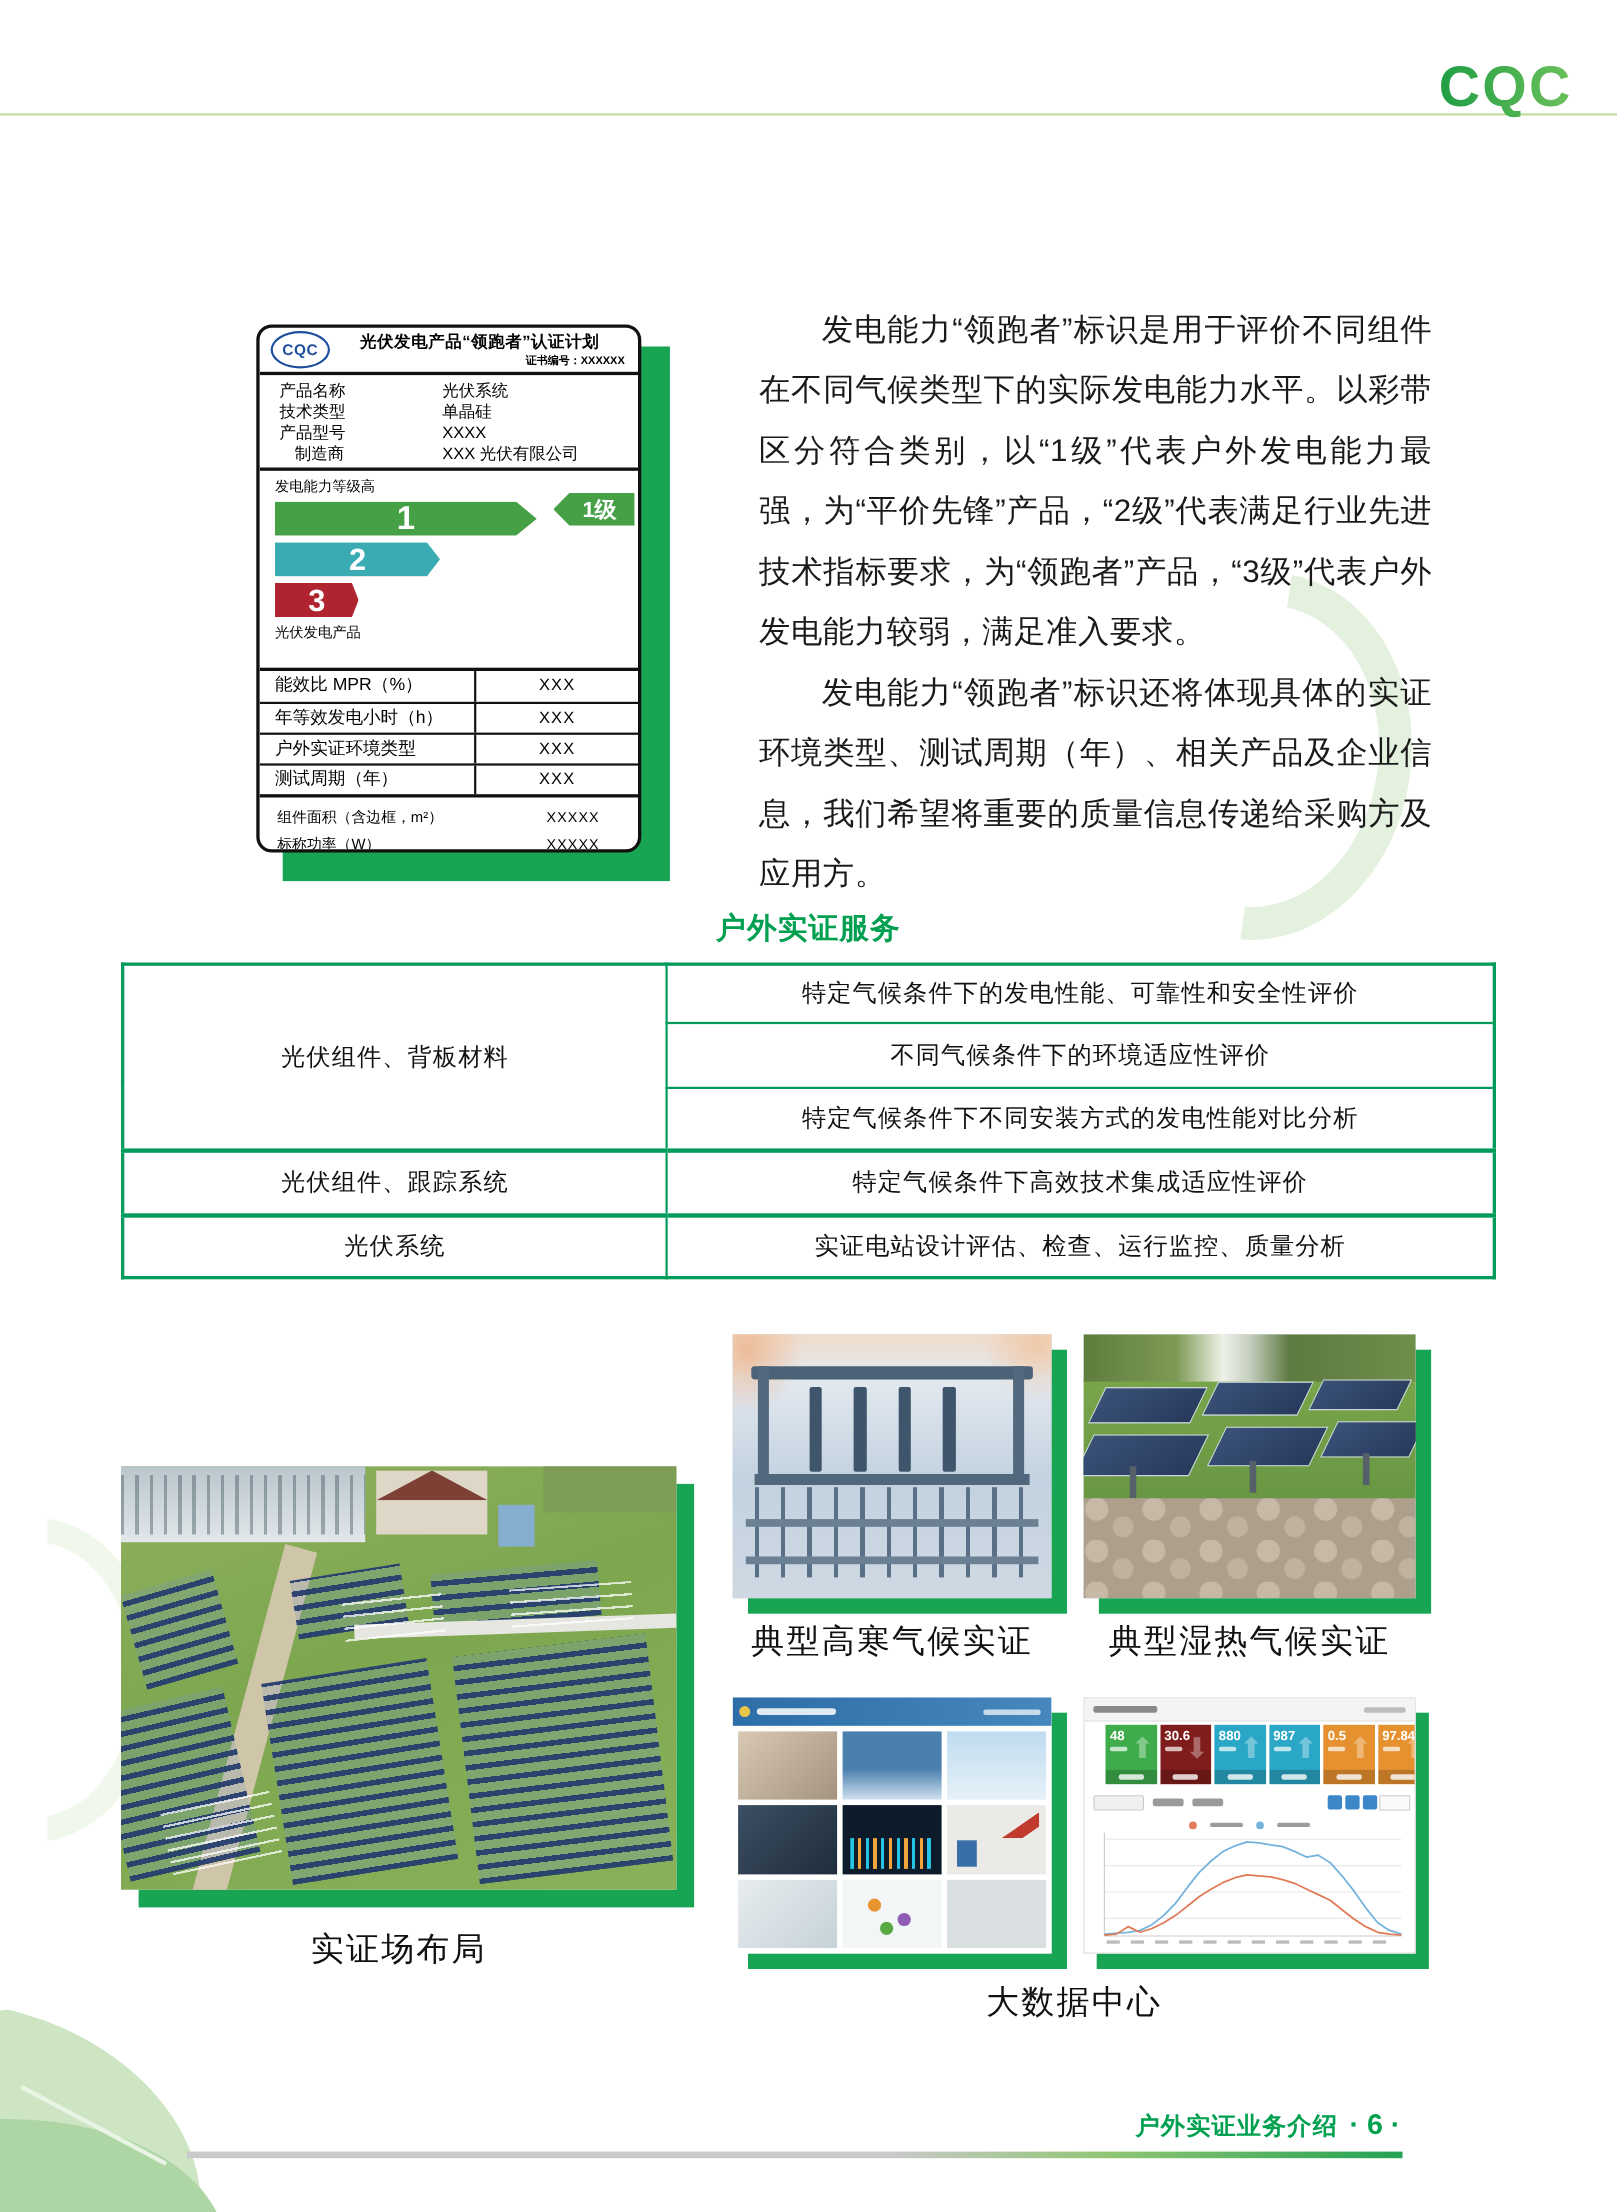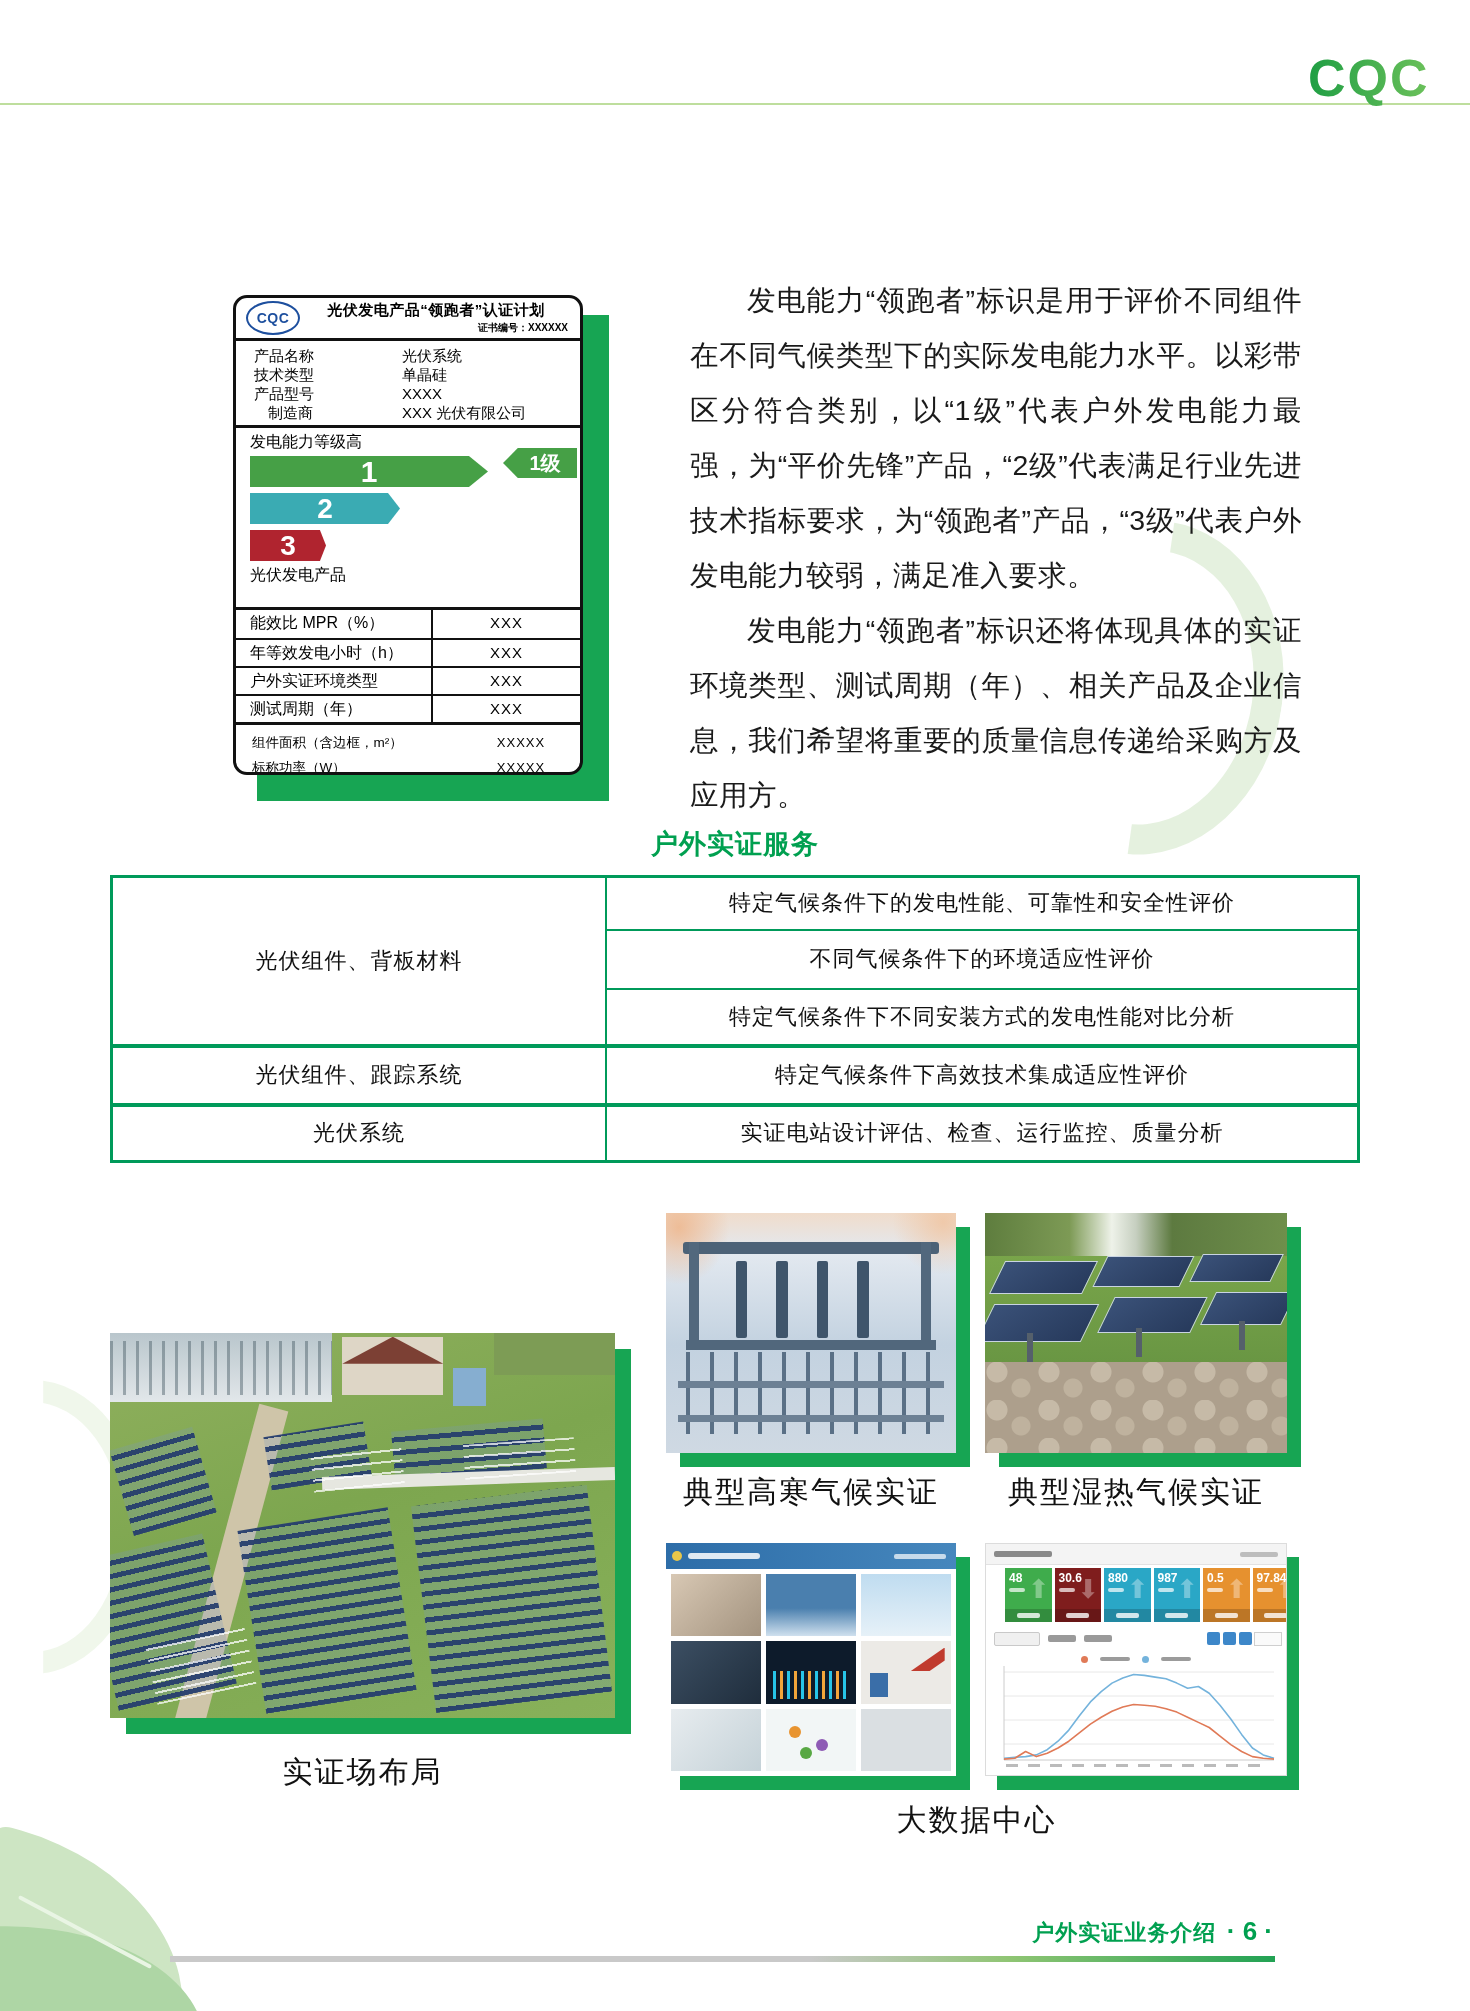--- a/index.html
+++ b/index.html
@@ -41,21 +41,21 @@
     letter-spacing:.5px;}
   .card-title-wrap{flex:1;text-align:center;}
   .card-title{font-size:15px;font-weight:bold;color:#000;letter-spacing:.5px;}
   .card-certno{font-size:10px;font-weight:bold;color:#000;text-align:right;padding-right:4px;margin-top:1px;}
   .card-info{padding:5px 0 3px 18px;border-bottom:3px solid #111;flex:0 0 auto;}
   .info-row{display:flex;font-size:15px;line-height:19px;color:#000;}
   .info-label{width:148px;flex:0 0 auto;}
   .info-row.mfr .info-label{padding-left:14px;box-sizing:border-box;}
   .card-bands{position:relative;flex:0 0 auto;height:182px;border-bottom:3px solid #111;
     padding:4px 0 0 14px;box-sizing:border-box;}
-  .scale-label{font-size:16px;line-height:16px;color:#000;margin-top:2px;}
+  .scale-label{font-size:13px;line-height:16px;color:#000;margin-top:2px;}
   .band{color:#fff;font-weight:bold;display:flex;align-items:center;justify-content:center;
     height:31px;margin:6px 0;clip-path:polygon(0 0,92% 0,100% 50%,92% 100%,0 100%);
     filter:drop-shadow(3px 3px 1px rgba(0,0,0,.35));}
   .band1{width:238px;background:#46a046;font-size:30px;}
   .band2{width:150px;background:#3aabb3;font-size:28px;}
   .band3{width:76px;background:#b0242f;font-size:28px;}
   .grade-badge{position:absolute;left:267px;top:20px;width:74px;height:30px;background:#46a046;
     color:#fff;font-weight:bold;font-size:20px;display:flex;align-items:center;justify-content:center;
     padding-left:10px;box-sizing:border-box;
     clip-path:polygon(0 50%,20% 0,100% 0,100% 100%,20% 100%);

